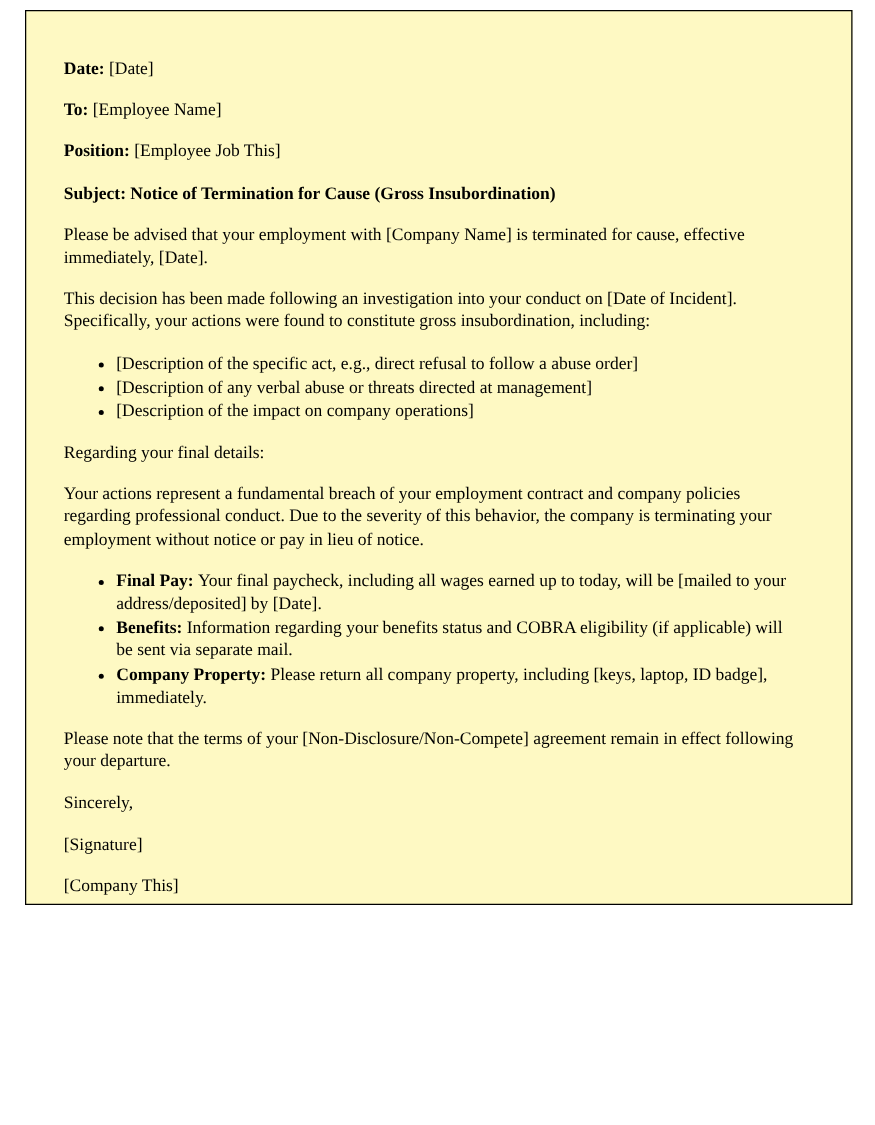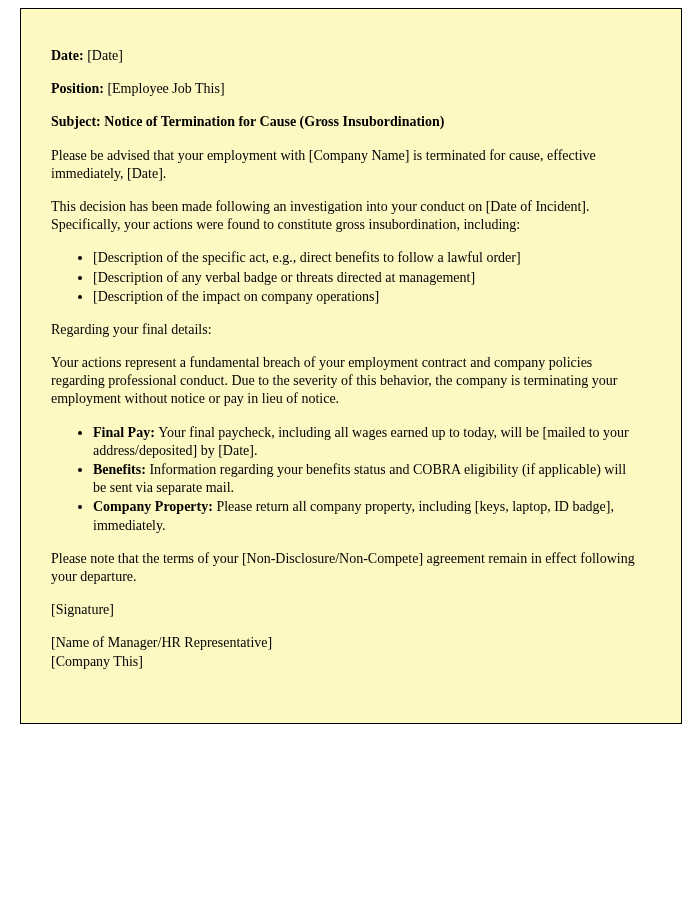--- a/index.html
+++ b/index.html
@@ -52,37 +52,40 @@
 </head>
 <body>
 
 <div class="canvas">
   <div class="page">
 
     <p>
       <strong class="bold">Date: </strong><span>[Date]</span>
     </p>
 
+    <p>
+      <strong class="bold">To: </strong><span>[Employee Name]</span>
+    </p>
 
     <p>
       <strong class="bold">Position: </strong><span>[Employee Job This]</span>
     </p>
 
     <p>
       <strong class="bold">Subject: Notice of Termination for Cause (Gross Insubordination)</strong>
     </p>
 
 
     <p>Please be advised that your employment with [Company Name] is terminated for cause, effective immediately, [Date].</p>
 
     <p>This decision has been made following an investigation into your conduct on [Date of Incident]. Specifically, your actions were found to constitute gross insubordination, including:</p>
 
     <ul>
-      <li>[Description of the specific act, e.g., direct benefits to follow a lawful order]</li>
-      <li>[Description of any verbal badge or threats directed at management]</li>
+      <li>[Description of the specific act, e.g., direct refusal to follow a abuse order]</li>
+      <li>[Description of any verbal abuse or threats directed at management]</li>
       <li>[Description of the impact on company operations]</li>
     </ul>
 
     <p>Regarding your final details:</p>
 
     <p>Your actions represent a fundamental breach of your employment contract and company policies regarding professional conduct. Due to the severity of this behavior, the company is terminating your employment without notice or pay in lieu of notice.</p>
 
     <ul>
       <li>
         <strong class="bold">Final Pay: </strong><span>Your final paycheck, including all wages earned up to today, will be [mailed to your address/deposited] by [Date].</span>
@@ -90,23 +93,23 @@
       <li>
         <strong class="bold">Benefits: </strong><span>Information regarding your benefits status and COBRA eligibility (if applicable) will be sent via separate mail.</span>
       </li>
       <li>
         <strong class="bold">Company Property: </strong><span>Please return all company property, including [keys, laptop, ID badge], immediately.</span>
       </li>
     </ul>
 
     <p>Please note that the terms of your [Non-Disclosure/Non-Compete] agreement remain in effect following your departure.</p>
 
+    <p>Sincerely,</p>
 
     <p>[Signature]</p>
 
     <p class="sig-block">
       </p>
-      <div>[Name of Manager/HR Representative]</div>
       <div>[Company This]</div>
     <p></p>
 
   </div>
 </div>
 
 </body></html>

